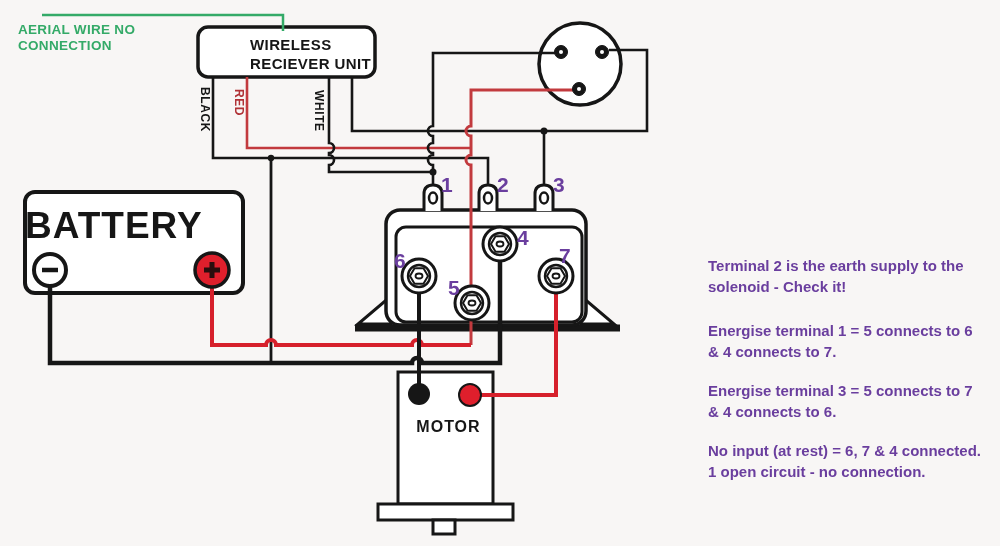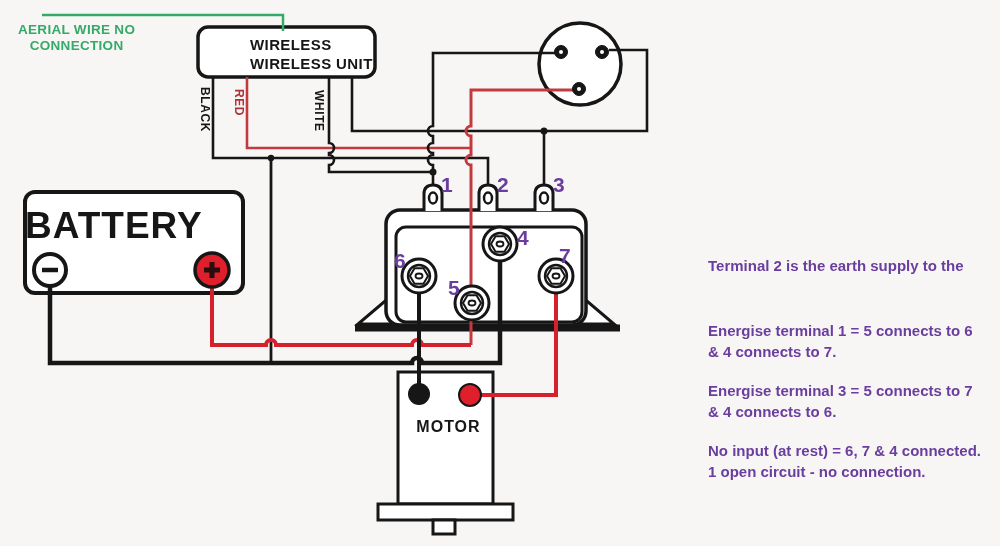--- a/index.html
+++ b/index.html
@@ -1,20 +1,20 @@
 <!DOCTYPE html>
 <html><head>
 <meta charset="utf-8">
 <style>
   html,body{margin:0;padding:0;}
   body{font-family:"Liberation Sans","DejaVu Sans",sans-serif;background:#e9e7e6;}
   #stage{position:relative;width:1000px;height:546px;background:#f8f6f5;overflow:hidden;}
   #wiresvg{position:absolute;left:0;top:0;}
   .lbl{position:absolute;font-weight:bold;color:#161616;white-space:nowrap;}
-  .green-lbl{font-size:13.5px;line-height:16px;letter-spacing:.3px;text-align:center;}
+  .green-lbl{font-size:13.5px;line-height:16px;letter-spacing:.3px;}
   .recv-lbl{font-size:15px;line-height:19px;letter-spacing:.4px;}
   .sock-lbl{font-size:16px;line-height:21px;}
   .bat-lbl{font-size:37px;letter-spacing:1px;}
   .motor-lbl{font-size:16px;letter-spacing:1px;}
   .digit{font-size:21px;}
   .note{position:absolute;left:667px;width:320px;font-weight:bold;font-size:15px;line-height:20.5px;margin-left:41px;}
   .vert{position:absolute;font-weight:bold;font-size:12px;letter-spacing:.6px;transform:rotate(90deg);transform-origin:left top;white-space:nowrap;}
 </style>
 </head>
 <body>
@@ -119,21 +119,21 @@
     </g>
   </svg>
 
   <div class="lbl green-lbl" style="left:18px;top:22px;color:#34aa68;">
     <span>AERIAL WIRE NO</span><br>
     <span>CONNECTION</span>
   </div>
 
   <div class="lbl recv-lbl" style="left:214px;top:35px;margin-left:36px;">
     <span>WIRELESS</span><br>
-    <span>WIRELESS UNIT</span>
+    <span>RECIEVER UNIT</span>
   </div>
 
 
   <div class="vert" style="left:212px;top:87px;color:#161616;">BLACK</div>
   <div class="vert" style="left:246px;top:89px;color:#b03236;">RED</div>
   <div class="vert" style="left:326px;top:90px;color:#161616;">WHITE</div>
 
   <div class="lbl bat-lbl" style="left:25px;top:205px;width:218px;">BATTERY</div>
 
   <div class="lbl motor-lbl" style="left:398px;top:418px;width:101px;text-align:center;">MOTOR</div>
@@ -141,20 +141,21 @@
   <div class="lbl digit" style="left:441px;top:173px;color:#6a3e9e;">1</div>
   <div class="lbl digit" style="left:497px;top:173px;color:#6a3e9e;">2</div>
   <div class="lbl digit" style="left:553px;top:173px;color:#6a3e9e;">3</div>
   <div class="lbl digit" style="left:517px;top:226px;color:#6a3e9e;">4</div>
   <div class="lbl digit" style="left:448px;top:276px;color:#6a3e9e;">5</div>
   <div class="lbl digit" style="left:394px;top:249px;color:#6a3e9e;">6</div>
   <div class="lbl digit" style="left:559px;top:244px;color:#6a3e9e;">7</div>
 
   <div class="note" style="top:256px;color:#6a3e9e;">
     <span>Terminal 2 is the earth supply to the</span><br>
+    <span>solenoid - Check it!</span>
   </div>
   <div class="note" style="top:321px;color:#6a3e9e;">
     <span>Energise terminal 1 = 5 connects to 6</span><br>
     <span>&amp; 4 connects to 7.</span>
   </div>
   <div class="note" style="top:381px;color:#6a3e9e;">
     <span>Energise terminal 3 = 5 connects to 7</span><br>
     <span>&amp; 4 connects to 6.</span>
   </div>
   <div class="note" style="top:441px;color:#6a3e9e;">

